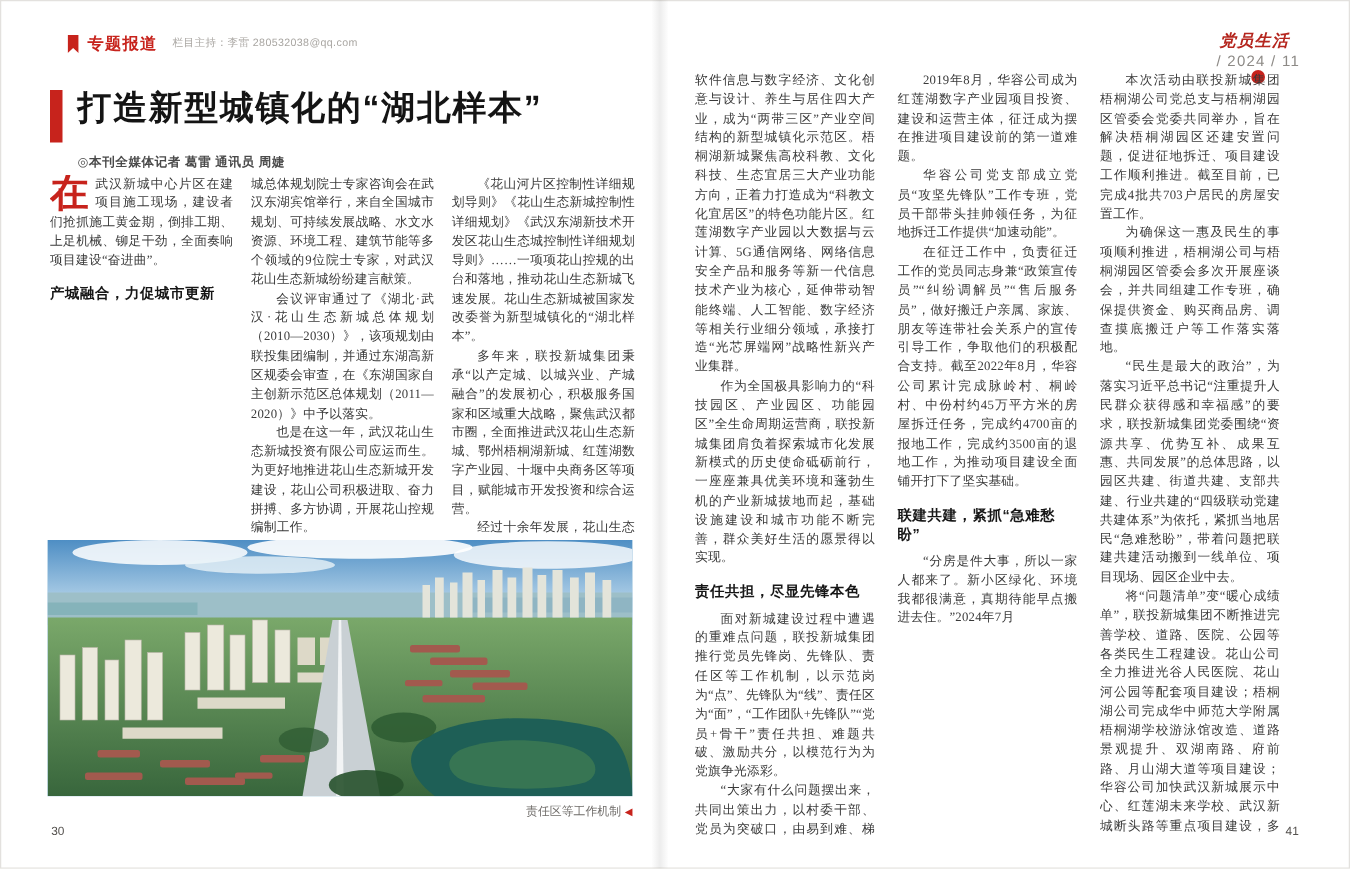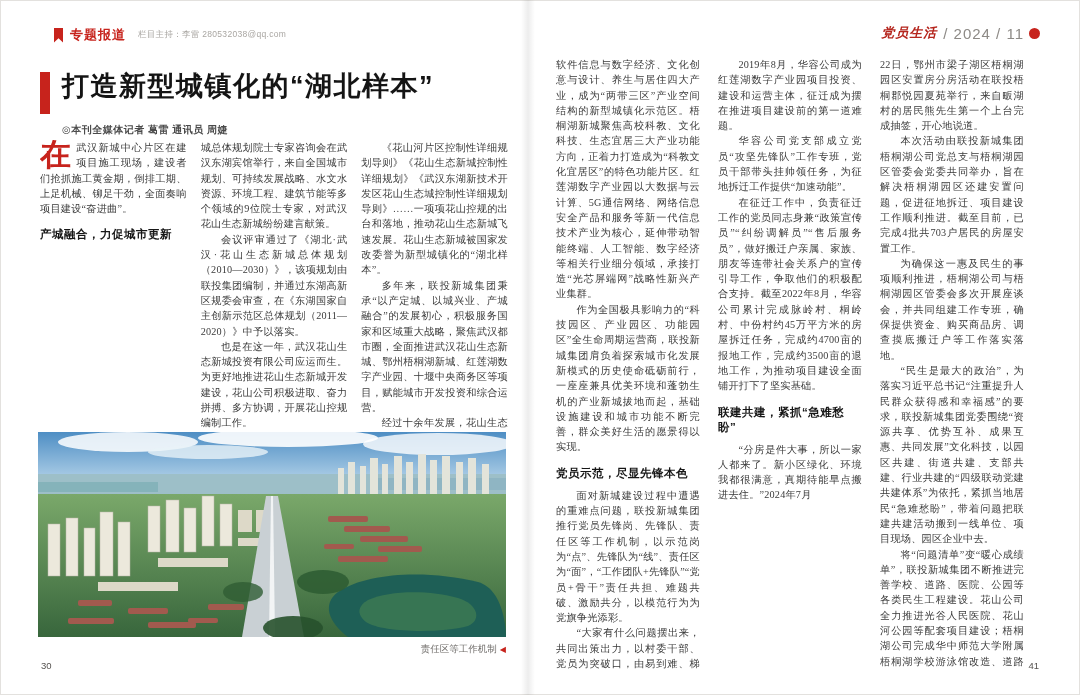--- a/index.html
+++ b/index.html
@@ -14,23 +14,23 @@
   .left-header { position:absolute; left:54px; top:26px; display:flex; align-items:center; }
   .section-flag { width:9px; height:15px; background:#c7231c; margin-right:7px;
                   clip-path:polygon(0 0,100% 0,100% 100%,50% 72%,0 100%); }
   .section-title { font-family:"Liberation Sans","DejaVu Sans",sans-serif;
                    font-size:13px; font-weight:bold; color:#c7231c; letter-spacing:1px; }
   .section-host { font-family:"Liberation Sans","DejaVu Sans",sans-serif;
                   font-size:8.5px; color:#a9a6a2; margin-left:12px; letter-spacing:0.3px; }
 
   
   .mag-header { position:absolute; right:40px; top:24px; display:flex; align-items:center;
-                font-family:"Liberation Sans","DejaVu Sans",sans-serif; }
+                font-family:"Liberation Sans","DejaVu Sans",sans-serif;flex-direction:column; }
   .mag-name { color:#b5251d; font-size:13px; font-weight:bold; font-style:italic; letter-spacing:1px; }
-  .mag-issue { color:#8d8a86; font-size:15px; margin-left:6px; letter-spacing:1px; }
+  .mag-issue { color:#8d8a86; font-size:12px; margin-left:6px; letter-spacing:1px; }
   .issue-badge { width:11px; height:11px; border-radius:50%; background:#c7231c; margin-left:5px;
                  color:#fff; font-size:7px; line-height:11px; text-align:center; }
 
   
   .headline-block { position:absolute; left:40px; top:70px; width:468px; }
   .headline-row { display:flex; align-items:flex-start; }
   .headline-bar { width:10px; height:42px; background:#c7231c; margin-right:12px; margin-top:2px; }
   h1.headline { font-family:"Liberation Sans","DejaVu Sans",sans-serif;
                 font-size:27px; font-weight:bold; color:#141414; letter-spacing:1.5px; line-height:1.2; }
   .byline { font-family:"Liberation Sans","DejaVu Sans",sans-serif;
@@ -194,36 +194,35 @@
     </div>
     <figcaption class="caption">
       <span>责任区等工作机制</span><span class="caption-marker">◀</span>
     </figcaption>
   </figure>
 
   <div class="columns" id="right-columns">
       <div class="col">
         <p class="para cont">软件信息与数字经济、文化创意与设计、养生与居住四大产业，成为“两带三区”产业空间结构的新型城镇化示范区。梧桐湖新城聚焦高校科教、文化科技、生态宜居三大产业功能方向，正着力打造成为“科教文化宜居区”的特色功能片区。红莲湖数字产业园以大数据与云计算、5G通信网络、网络信息安全产品和服务等新一代信息技术产业为核心，延伸带动智能终端、人工智能、数字经济等相关行业细分领域，承接打造“光芯屏端网”战略性新兴产业集群。</p>
         <p class="para">作为全国极具影响力的“科技园区、产业园区、功能园区”全生命周期运营商，联投新城集团肩负着探索城市化发展新模式的历史使命砥砺前行，一座座兼具优美环境和蓬勃生机的产业新城拔地而起，基础设施建设和城市功能不断完善，群众美好生活的愿景得以实现。</p>
-        <h3 class="subhead">党员示范，尽显先锋本色</h3>
+        <h3 class="subhead">责任共担，尽显先锋本色</h3>
         <p class="para">面对新城建设过程中遭遇的重难点问题，联投新城集团推行党员先锋岗、先锋队、责任区等工作机制，以示范岗为“点”、先锋队为“线”、责任区为“面”，“工作团队+先锋队”“党员+骨干”责任共担、难题共破、激励共分，以模范行为为党旗争光添彩。</p>
         <p class="para">“大家有什么问题摆出来，共同出策出力，以村委干部、党员为突破口，由易到难、梯次推进，协调红莲湖新区管委会征地拆迁指挥部、各村组等相关单位出谋划策共解难题……”2020年5月15日，在湖北联投华容投资有限公司会议室，一周一次的征地拆迁工作协调会正在召开。</p>
       </div>
       <div class="col">
         <p class="para">2019年8月，华容公司成为红莲湖数字产业园项目投资、建设和运营主体，征迁成为摆在推进项目建设前的第一道难题。</p>
         <p class="para">华容公司党支部成立党员“攻坚先锋队”工作专班，党员干部带头挂帅领任务，为征地拆迁工作提供“加速动能”。</p>
         <p class="para">在征迁工作中，负责征迁工作的党员同志身兼“政策宣传员”“纠纷调解员”“售后服务员”，做好搬迁户亲属、家族、朋友等连带社会关系户的宣传引导工作，争取他们的积极配合支持。截至2022年8月，华容公司累计完成脉岭村、桐岭村、中份村约45万平方米的房屋拆迁任务，完成约4700亩的报地工作，完成约3500亩的退地工作，为推动项目建设全面铺开打下了坚实基础。</p>
         <h3 class="subhead">联建共建，紧抓“急难愁盼”</h3>
         <p class="para">“分房是件大事，所以一家人都来了。新小区绿化、环境我都很满意，真期待能早点搬进去住。”2024年7月</p>
       </div>
       <div class="col">
-        <p class="para cont">22日，鄂州市梁子湖区梧桐湖园区安置房分房活动在联投梧桐郡悦园夏苑举行，来自畈湖村的居民熊先生第一个上台完成抽签，开心地说道。</p>
         <p class="para">本次活动由联投新城集团梧桐湖公司党总支与梧桐湖园区管委会党委共同举办，旨在解决梧桐湖园区还建安置问题，促进征地拆迁、项目建设工作顺利推进。截至目前，已完成4批共703户居民的房屋安置工作。</p>
         <p class="para">为确保这一惠及民生的事项顺利推进，梧桐湖公司与梧桐湖园区管委会多次开展座谈会，并共同组建工作专班，确保提供资金、购买商品房、调查摸底搬迁户等工作落实落地。</p>
-        <p class="para">“民生是最大的政治”，为落实习近平总书记“注重提升人民群众获得感和幸福感”的要求，联投新城集团党委围绕“资源共享、优势互补、成果互惠、共同发展”文化科技，以园区共建、街道共建、支部共建、行业共建的“四级联动党建共建体系”为依托，紧抓当地居民“急难愁盼”，带着问题把联建共建活动搬到一线单位、项目现场、园区企业中去。</p>
+        <p class="para">“民生是最大的政治”，为落实习近平总书记“注重提升人民群众获得感和幸福感”的要求，联投新城集团党委围绕“资源共享、优势互补、成果互惠、共同发展”的总体思路，以园区共建、街道共建、支部共建、行业共建的“四级联动党建共建体系”为依托，紧抓当地居民“急难愁盼”，带着问题把联建共建活动搬到一线单位、项目现场、园区企业中去。</p>
         <p class="para">将“问题清单”变“暖心成绩单”，联投新城集团不断推进完善学校、道路、医院、公园等各类民生工程建设。花山公司全力推进光谷人民医院、花山河公园等配套项目建设；梧桐湖公司完成华中师范大学附属梧桐湖学校游泳馆改造、道路景观提升、双湖南路、府前路、月山湖大道等项目建设；华容公司加快武汉新城展示中心、红莲湖未来学校、武汉新城断头路等重点项目建设，多点发力，不断提升宜居的生活环境，提升区域内群众幸福感。</p>
       </div>
     </div>
 
   <div class="folio folio-left">30</div>
   <div class="folio folio-right">41</div>
 
   <div class="center-fold"></div>
 </div>
 

